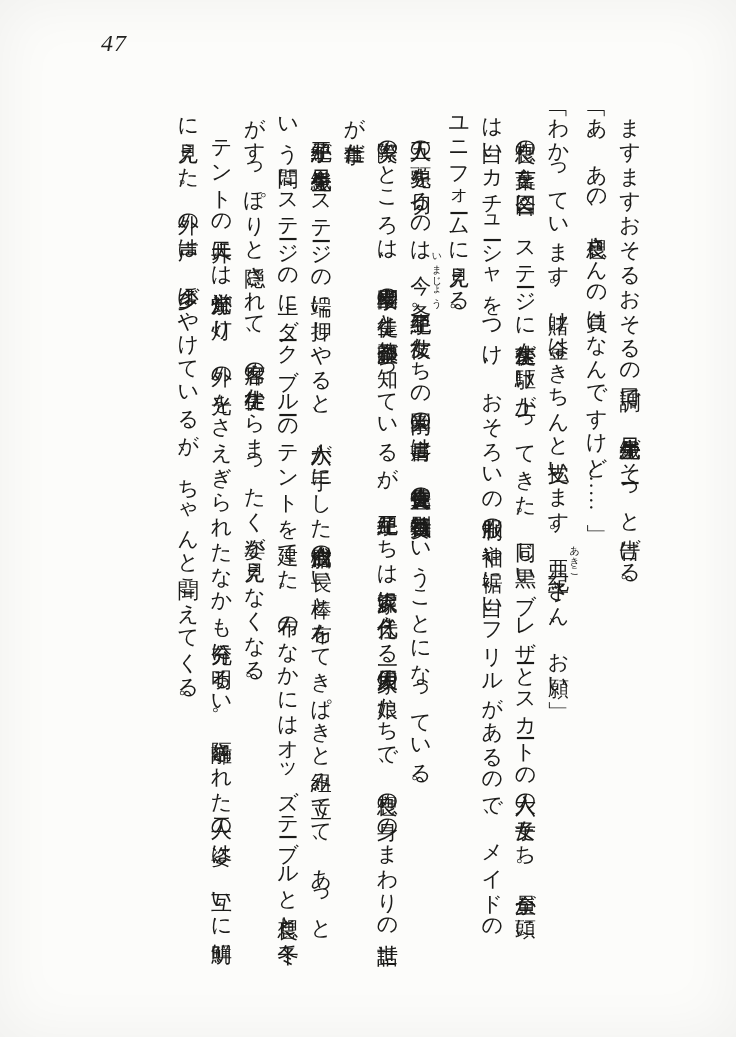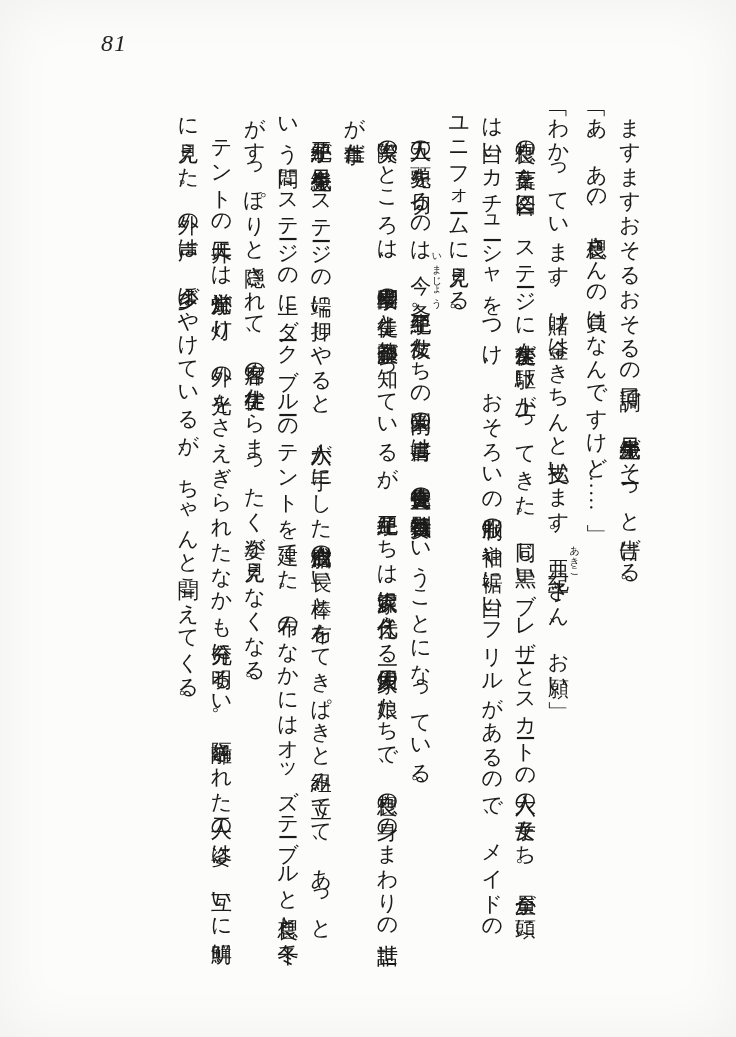--- a/index.html
+++ b/index.html
@@ -47,21 +47,21 @@
   }
   .text-block ruby > rt {
     font-size: 10px;
     letter-spacing: 0;
     color: #1b1b19;
   }
 </style>
 </head>
 <body>
 
-<div class="page-number">81</div>
+<div class="page-number">47</div>
 
 <div class="text-block">
     <p class="">ますますおそるおそるの口調で、早織先生がそーっと告げる。</p>
     <p class="">「あ、あの、想良さんの負けなんですけど……」</p>
     <p class="">「わかっています。賭け金はきちんと支払います。<ruby>亜紀子<rt>あきこ</rt></ruby>さん、お願い」</p>
     <p class="indent">想良の言葉を合図に、ステージに女生徒が駆け上がってきた。同じ黒いブレザーとスカートの六人の女子たち。全員が頭には白いカチューシャをつけ、おそろいの制服の袖や裾に白いフリルがあるので、メイドのユニフォームに見える。</p>
     <p class="indent">五人の先頭を切るのは<ruby>今条<rt>いまじょう</rt></ruby>亜紀子。彼女たちの学園内の肩書は、生徒会長直属の特別執行委員ということになっている。</p>
     <p class="indent">実際のところは、櫻皇学園の生徒と教師全員が知っているが、亜紀子たちは森沢家に代々仕える使用人一家の娘たちで、想良の身のまわりの世話が仕事だ。</p>
     <p class="indent">亜紀子が早織先生をステージの端に押しやると、六人が手にした合成樹脂の長い棒と布をてきぱきと組み立てて、あっという間にステージの上にダークブルーのテントを建てた。布のなかにはオッズテーブルと想良と千冬がすっぽりと隠されて、客席の生徒からまったく姿が見えなくなる。</p>
     <p class="indent">テントの天井には蛍光灯が灯り、外の光をさえぎられたなかも充分に明るい。隔離された二人の姿は、互いに鮮明に見えた。外の声は、多少ぼやけているが、ちゃんと聞こえてくる。</p>

